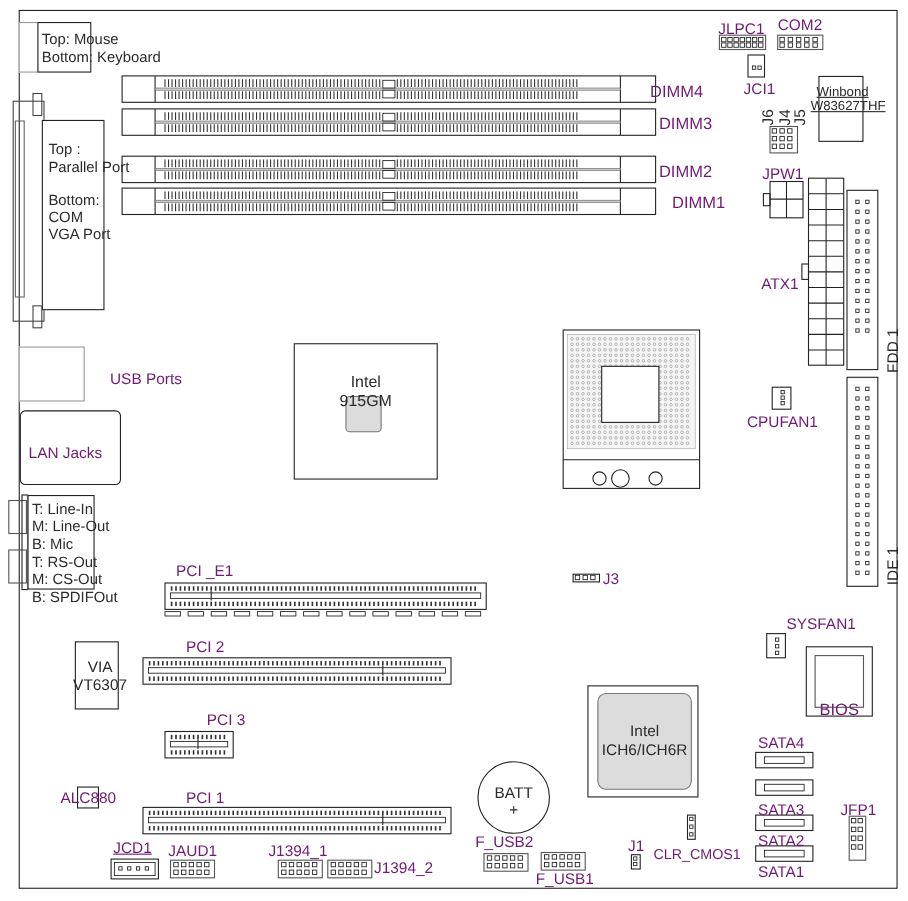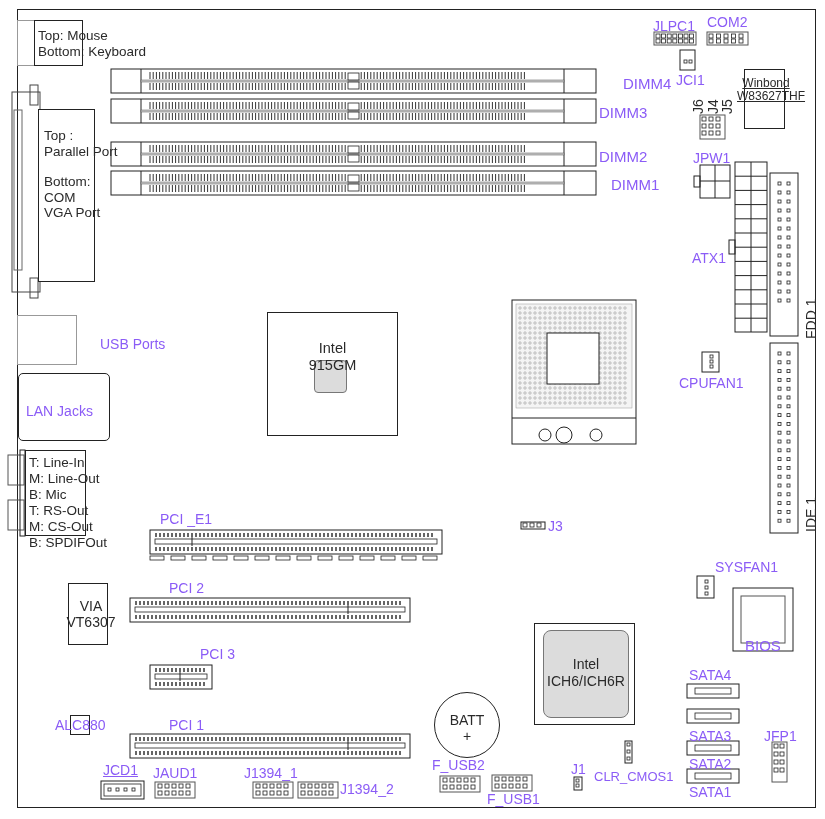--- a/index.html
+++ b/index.html
@@ -1,18 +1,18 @@
 <!DOCTYPE html>
 <html><head>
 <meta charset="utf-8">
 <style>
   html,body{margin:0;padding:0;background:#fff;}
   body{width:825px;height:819px;position:relative;overflow:hidden;font-family:"Liberation Sans",sans-serif;color:#222;}
   .abs{position:absolute;}
-  .lbl{position:absolute;font-size:14px;color:#8b5cf6;white-space:nowrap;line-height:1;}
+  .lbl{position:absolute;font-size:14px;color:#701a75;white-space:nowrap;line-height:1;}
   .box{position:absolute;border:1px solid #222;background:#fff;box-sizing:border-box;}
   .grey{background:#dcdcdc;}
   svg{position:absolute;left:0;top:0;}
   .txtblock{position:absolute;font-size:13px;line-height:16px;color:#2a2a2a;white-space:nowrap;}
   .vert{position:absolute;transform:rotate(-90deg);transform-origin:left top;font-size:14px;color:#2a2a2a;white-space:nowrap;}
 </style>
 </head>
 <body>
 
 <div class="abs" style="left:17px;top:9px;width:799px;height:799px;border:1px solid #222;box-sizing:border-box;"></div>
@@ -2125,21 +2125,21 @@
 <div class="box" style="left:25px;top:450px;width:61px;height:86px;"></div>
 <div class="txtblock" style="left:29px;top:455px;font-size:13.5px;">
   <div>T: Line-In</div>
   <div>M: Line-Out</div>
   <div>B: Mic</div>
   <div>T: RS-Out</div>
   <div>M: CS-Out</div>
   <div>B: SPDIFOut</div>
 </div>
 
-<div class="lbl" style="left:623px;top:76px;font-size:15px;">DIMM4</div>
+<div class="lbl" style="left:591px;top:76px;font-size:15px;">DIMM4</div>
 <div class="lbl" style="left:599px;top:105px;font-size:15px;">DIMM3</div>
 <div class="lbl" style="left:599px;top:149px;font-size:15px;">DIMM2</div>
 <div class="lbl" style="left:611px;top:177px;font-size:15px;">DIMM1</div>
 
 <div class="lbl" style="left:653px;top:19px;">JLPC1</div>
 <div class="lbl" style="left:707px;top:15px;">COM2</div>
 <div class="lbl" style="left:676px;top:73px;">JCI1</div>
 
 <div class="box" style="left:744px;top:69px;width:41px;height:60px;"></div>
 <div class="txtblock" style="left:737px;top:77px;font-size:12px;line-height:13px;text-align:center;width:58px;text-decoration:underline;">
@@ -2177,21 +2177,21 @@
   <div>VT6307</div>
 </div>
 
 <div class="box" style="left:70px;top:715px;width:20px;height:20px;"></div>
 <div class="lbl" style="left:55px;top:718px;">ALC880</div>
 
 <div class="lbl" style="left:745px;top:614px;font-size:15px;margin-top:24px;">BIOS</div>
 
 <div class="lbl" style="left:160px;top:512px;">PCI _E1</div>
 <div class="lbl" style="left:169px;top:581px;">PCI 2</div>
-<div class="lbl" style="left:188px;top:647px;margin-left:12px;">PCI 3</div>
+<div class="lbl" style="left:188px;top:647px;">PCI 3</div>
 <div class="lbl" style="left:169px;top:718px;">PCI 1</div>
 
 <div class="lbl" style="left:548px;top:519px;">J3</div>
 <div class="lbl" style="left:715px;top:560px;">SYSFAN1</div>
 <div class="lbl" style="left:689px;top:668px;">SATA4</div>
 <div class="lbl" style="left:689px;top:729px;">SATA3</div>
 <div class="lbl" style="left:689px;top:757px;">SATA2</div>
 <div class="lbl" style="left:689px;top:785px;">SATA1</div>
 <div class="lbl" style="left:764px;top:729px;">JFP1</div>
 <div class="lbl" style="left:594px;top:770px;font-size:13px;">CLR_CMOS1</div>

